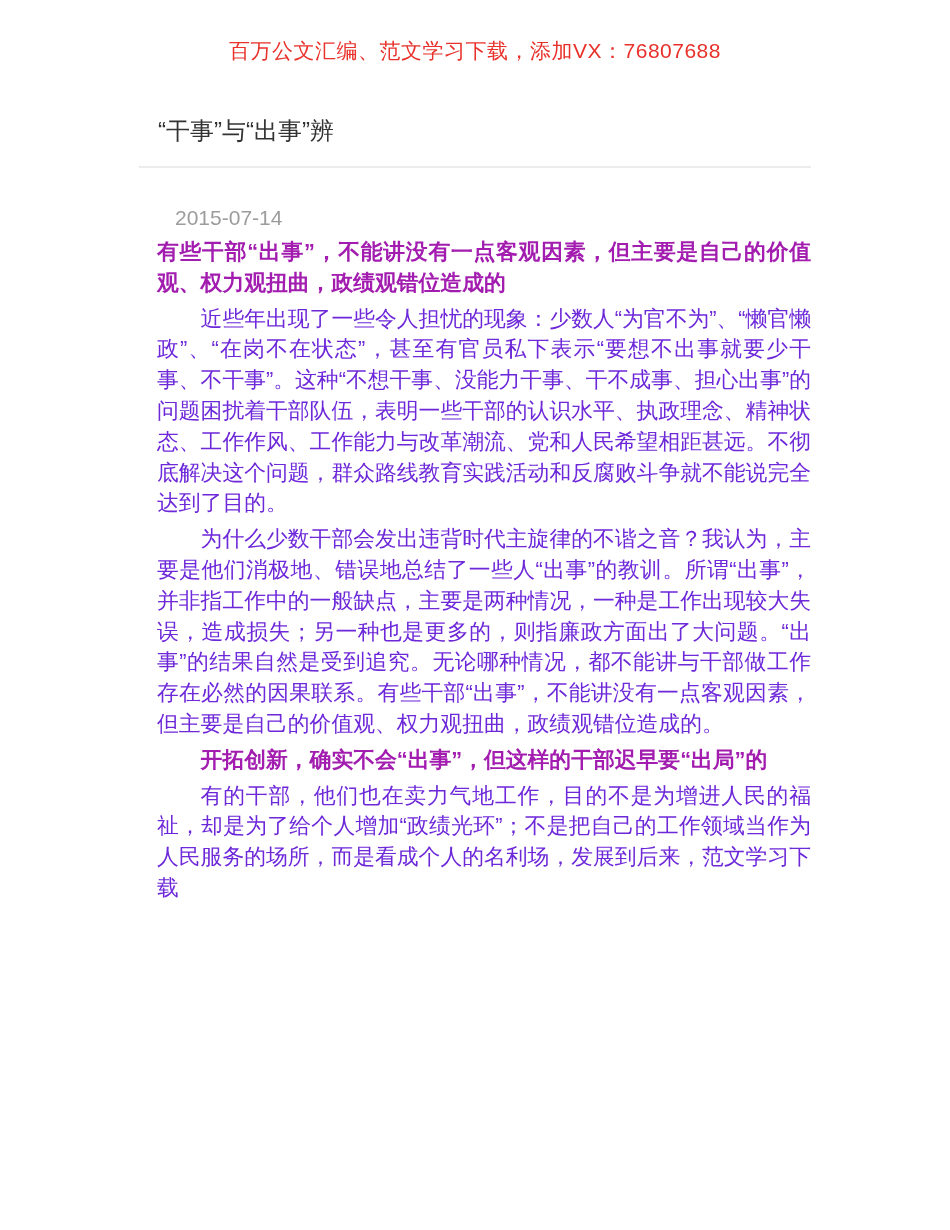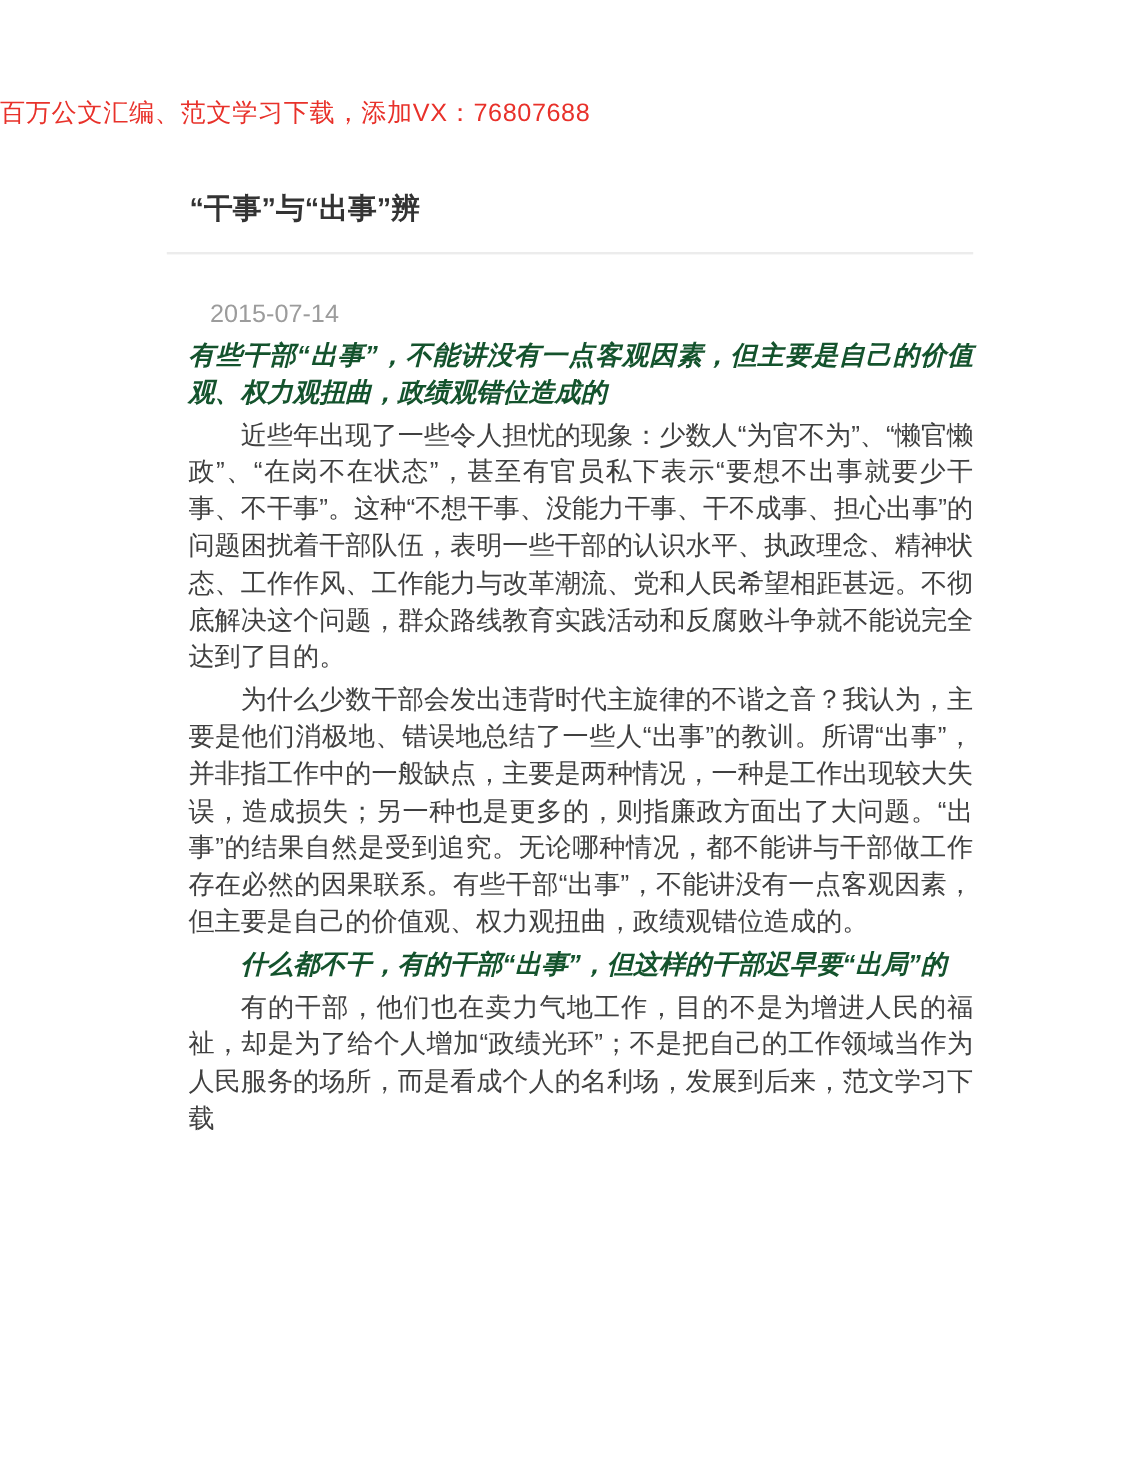--- a/index.html
+++ b/index.html
@@ -8,37 +8,37 @@
     background: #ffffff;
     font-family: "Liberation Sans", "DejaVu Sans", sans-serif;
   }
   body {
     width: 950px;
     height: 1230px;
     overflow: hidden;
     position: relative;
   }
   .notice {
-    padding-top: 80px;
-    text-align: left;
+    padding-top: 36px;
+    text-align: center;
     font-size: 21px;
     line-height: 29px;
     color: #e8312a;
     letter-spacing: 0.5px;
   }
   .article {
     width: 672px;
     margin: 0 auto;
   }
   .title {
     margin: 49px 0 0 0;
     padding-left: 19px;
     font-size: 24px;
     line-height: 33px;
-    font-weight: 700;
+    font-weight: 400;
     color: #333333;
   }
   .divider {
     margin-top: 19px;
     border-bottom: 2px solid #ececec;
     height: 0;
   }
   .content {
     padding-left: 18px;
     color: #3d3d3d;
@@ -47,26 +47,25 @@
     margin: 35px 0 5px 18px;
     font-size: 21px;
     line-height: 29px;
     color: #9c9c9c;
   }
   .para {
     margin: 0 0 5px 0;
     font-size: 21.8px;
     line-height: 30.8px;
     text-align: justify;
-    color: #404040;
+    color: #6d28d9;
   }
   .para.heading {
     font-weight: 700;
-    color: #14532d;
-    font-style: italic;
+    color: #a21caf;
   }
   .para.indent {
     text-indent: 2em;
   }
 </style>
 </head>
 <body>
 
 <div class="notice">百万公文汇编、范文学习下载，添加VX：76807688</div>
 
@@ -78,18 +77,18 @@
 
   <div class="content">
 
     <div class="date">2015-07-14</div>
 
     <div>
 
     <p class="para heading">有些干部“出事”，不能讲没有一点客观因素，但主要是自己的价值观、权力观扭曲，政绩观错位造成的</p>
         <p class="para body indent">近些年出现了一些令人担忧的现象：少数人“为官不为”、“懒官懒政”、“在岗不在状态”，甚至有官员私下表示“要想不出事就要少干事、不干事”。这种“不想干事、没能力干事、干不成事、担心出事”的问题困扰着干部队伍，表明一些干部的认识水平、执政理念、精神状态、工作作风、工作能力与改革潮流、党和人民希望相距甚远。不彻底解决这个问题，群众路线教育实践活动和反腐败斗争就不能说完全达到了目的。</p>
         <p class="para body indent">为什么少数干部会发出违背时代主旋律的不谐之音？我认为，主要是他们消极地、错误地总结了一些人“出事”的教训。所谓“出事”，并非指工作中的一般缺点，主要是两种情况，一种是工作出现较大失误，造成损失；另一种也是更多的，则指廉政方面出了大问题。“出事”的结果自然是受到追究。无论哪种情况，都不能讲与干部做工作存在必然的因果联系。有些干部“出事”，不能讲没有一点客观因素，但主要是自己的价值观、权力观扭曲，政绩观错位造成的。</p>
-        <p class="para heading indent">什么都不干，有的干部“出事”，但这样的干部迟早要“出局”的</p>
+        <p class="para heading indent">开拓创新，确实不会“出事”，但这样的干部迟早要“出局”的</p>
         <p class="para body indent">有的干部，他们也在卖力气地工作，目的不是为增进人民的福祉，却是为了给个人增加“政绩光环”；不是把自己的工作领域当作为人民服务的场所，而是看成个人的名利场，发展到后来，范文学习下载</p>
       </div>
 
   </div>
 </div>
 
 </body></html>

